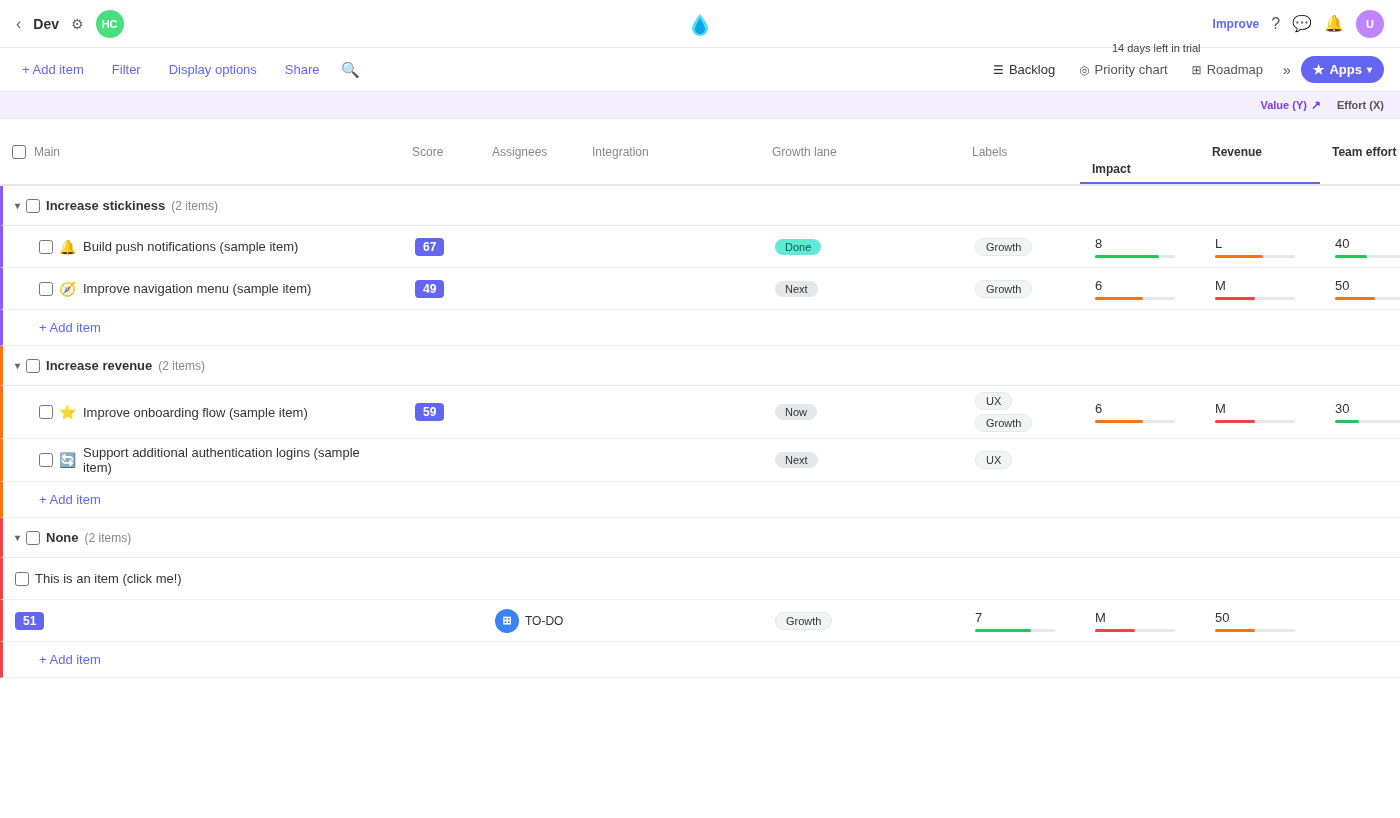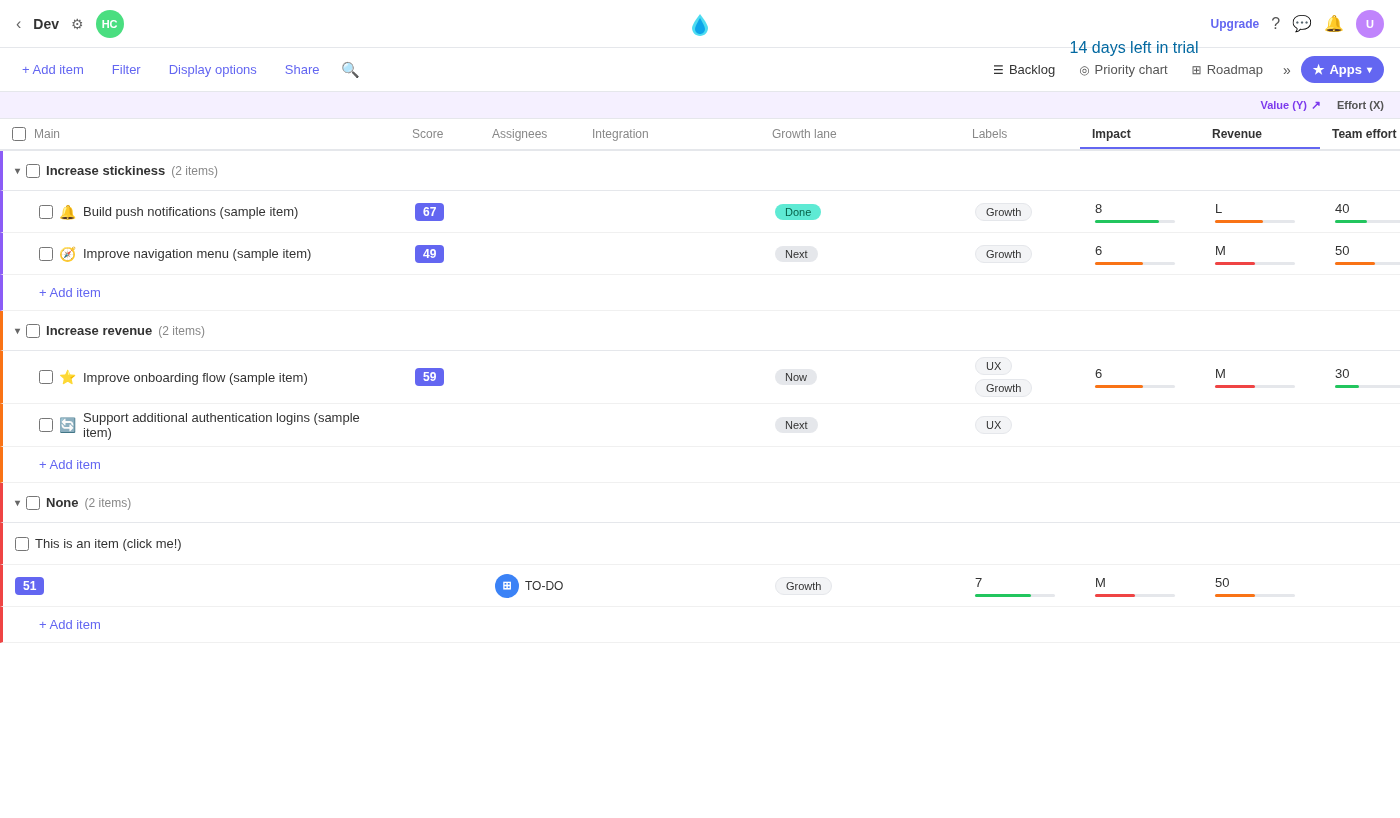--- a/index.html
+++ b/index.html
@@ -15,21 +15,21 @@
     .nav-gear { color: #666; font-size: 14px; cursor: pointer; }
     .nav-avatar-green {
       width: 28px; height: 28px; border-radius: 50%; background: #4ade80;
       display: flex; align-items: center; justify-content: center; font-size: 11px; font-weight: 700; color: #fff;
     }
     .nav-logo {
       position: absolute; left: 50%; transform: translateX(-50%);
       width: 28px; height: 28px;
     }
     .nav-right { margin-left: auto; display: flex; align-items: center; gap: 12px; }
-    .trial-text { font-size: 16px; color: #0369a1; margin-top: 48px; }
+    .trial-text { font-size: 11px; color: #404040; margin-top: 48px; }
     .upgrade-link { font-size: 12px; color: #6366f1; font-weight: 600; cursor: pointer; }
     .nav-icon { color: #555; cursor: pointer; font-size: 16px; }
     .user-avatar {
       width: 28px; height: 28px; border-radius: 50%; background: #c084fc;
       display: flex; align-items: center; justify-content: center; color: #fff; font-size: 11px; font-weight: 700;
     }
 
     
     .toolbar {
       display: flex; align-items: center; height: 44px; padding: 0 16px; gap: 16px;
@@ -58,21 +58,21 @@
       display: grid;
       grid-template-columns: 400px 80px 100px 180px 200px 120px 120px 120px 120px;
       border-bottom: 2px solid #e5e7eb;
       background: #fff;
       padding: 0;
     }
     .col-header {
       font-size: 12px; color: #888; font-weight: 500;
       padding: 8px 12px; display: flex; align-items: center;
     }
-    .col-header.impact-col { color: #333; font-weight: 600; border-bottom: 2px solid #6366f1; padding-bottom: 6px; }
+    .col-header.impact-col { color: #333; font-weight: 600; border-bottom: 2px solid #6366f1; padding-bottom: 6px; margin-top: 35px; }
     .col-header.revenue-col { color: #333; font-weight: 600; border-bottom: 2px solid #6366f1; padding-bottom: 6px; }
     .col-header.teameffort-col { color: #333; font-weight: 600; }
 
     
     .table-body { overflow-y: auto; }
 
     
     .group-row {
       display: grid;
       grid-template-columns: 400px 80px 100px 180px 200px 120px 120px 120px 120px;
@@ -169,21 +169,21 @@
     <span>HC</span>
   </div>
 
   <svg class="nav-logo" viewBox="0 0 28 28" fill="none">
     <path d="M14 4 C14 4 6 14 6 18 C6 22.4 9.6 26 14 26 C18.4 26 22 22.4 22 18 C22 14 14 4 14 4Z" fill="#22d3ee" opacity="0.8"></path>
     <path d="M14 8 C14 8 9 16 9 19 C9 21.8 11.2 24 14 24 C16.8 24 19 21.8 19 19 C19 16 14 8 14 8Z" fill="#0ea5e9"></path>
   </svg>
 
   <div class="nav-right">
     <span class="trial-text">14 days left in trial</span>
-    <span class="upgrade-link">Upgrade</span>
+    <span class="upgrade-link">Improve</span>
     <span class="nav-icon">?</span>
     <span class="nav-icon">💬</span>
     <span class="nav-icon">🔔</span>
     <div class="user-avatar">U</div>
   </div>
 </div>
 
 <div class="toolbar">
   <button class="toolbar-btn">
     <span>+ Add item</span>

